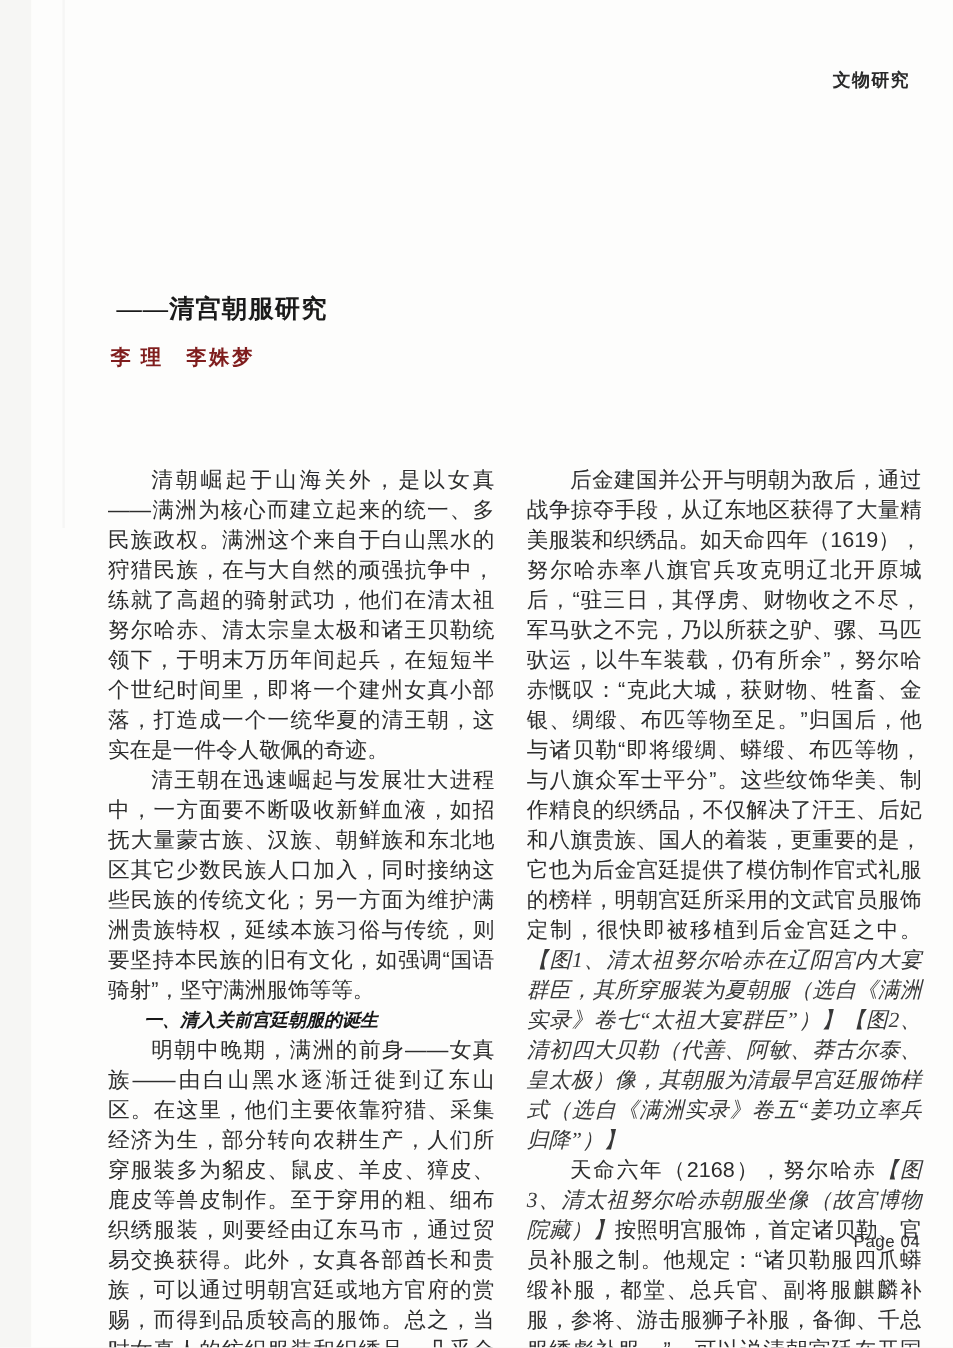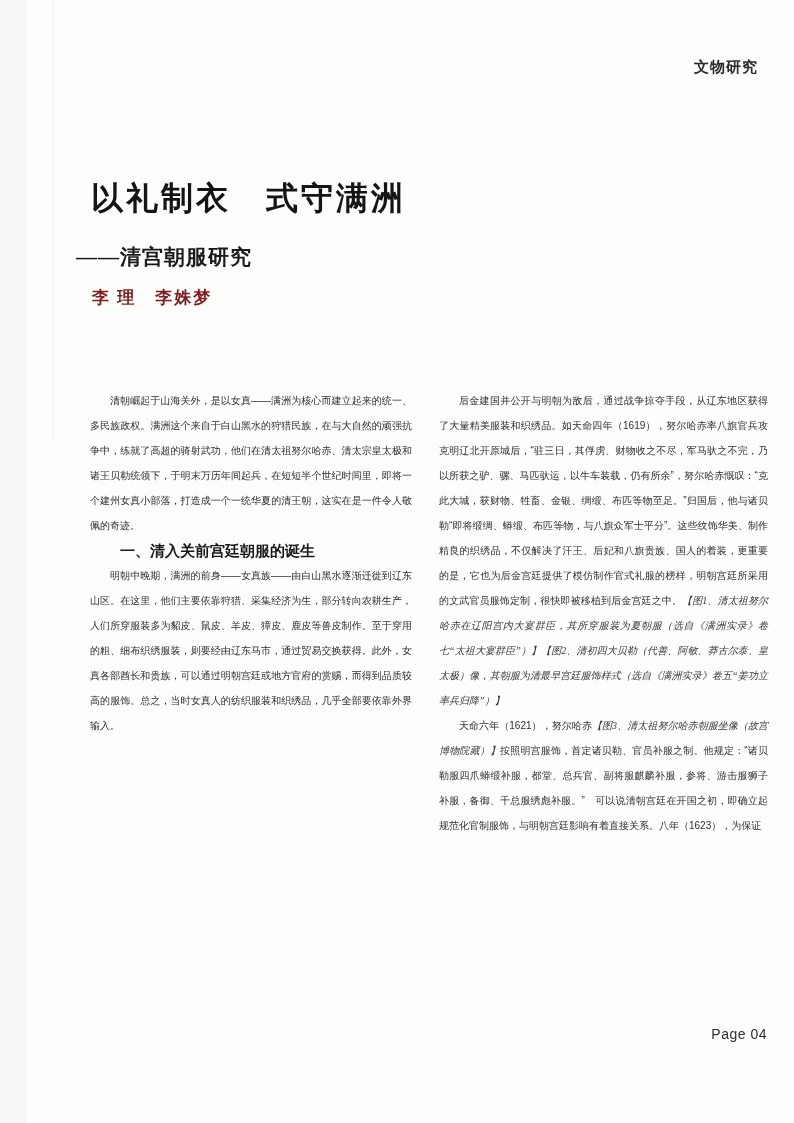--- a/index.html
+++ b/index.html
@@ -21,44 +21,44 @@
     font-size: 15px; font-weight: bold; color: #2a2a2a;
     letter-spacing: 1px;
   }
   .title {
     position: absolute; left: 65px; top: 156px;
     font-family: "Liberation Serif", serif;
     font-size: 32px; font-weight: bold; color: #141414;
     letter-spacing: 3px; white-space: nowrap;
   }
   .subtitle {
-    position: absolute; left: 50px; top: 226px;
+    position: absolute; left: 71px; top: 226px;
     font-family: "Liberation Serif", serif;
     font-size: 21px; font-weight: bold; color: #1a1a1a;
     letter-spacing: 1px;
   }
   .authors {
     position: absolute; left: 66px; top: 286px;
     font-family: "Liberation Serif", serif;
     font-size: 17px; font-weight: bold; color: #7f1d1d;
     letter-spacing: 2px;
   }
   .columns {
     position: absolute; left: 64px; top: 388px; width: 678px;
     display: flex; gap: 27px;
   }
   .col { flex: 0 0 auto; }
   .col-left  { width: 322px; }
   .col-right { width: 329px; }
   .col p {
     margin: 0; text-indent: 2em; text-align: justify;
-    font-size: 10px; line-height: 25px; color: #2d2d2d;
+    font-size: 18px; line-height: 25px; color: #2d2d2d;
   }
   .col p.heading {
-    font-weight: bold; color: #181818; font-size: 15px;
+    font-weight: bold; color: #181818; font-size: 15px; font-style: italic;
   }
   .cite {
     font-family: "Liberation Serif", serif;
     font-style: italic; color: #383838;
   }
   .page-number {
     position: absolute; top: 1026px; right: 53px;
     font-size: 14px; color: #2e2e2e; letter-spacing: 0.5px;
   }
   .artifact-left-line {
@@ -75,33 +75,33 @@
   }
 </style>
 </head>
 <body>
 
 <div class="sheet">
   <div class="artifact-left-line"></div>
 
   <div class="journal-header">文物研究</div>
 
-  <h1 class="title">以礼制衣　式守满洲</h1>
   <h2 class="subtitle">——清宫朝服研究</h2>
   <div class="authors">李 理　李姝梦</div>
 
   <div class="columns">
     <div class="col col-left">
         <p><span>清朝崛起于山海关外，是以女真——满洲为核心而建立起来的统一、多民族政权。满洲这个来自于白山黑水的狩猎民族，在与大自然的顽强抗争中，练就了高超的骑射武功，他们在清太祖努尔哈赤、清太宗皇太极和诸王贝勒统领下，于明末万历年间起兵，在短短半个世纪时间里，即将一个建州女真小部落，打造成一个一统华夏的清王朝，这实在是一件令人敬佩的奇迹。</span></p>
+        <p><span>清王朝在迅速崛起与发展壮大进程中，一方面要不断吸收新鲜血液，如招抚大量蒙古族、汉族、朝鲜族和东北地区其它少数民族人口加入，同时接纳这些民族的传统文化；另一方面为维护满洲贵族特权，延续本族习俗与传统，则要坚持本民族的旧有文化，如强调“国语骑射”，坚守满洲服饰等等。</span></p>
         <p class="heading"><span>一、清入关前宫廷朝服的诞生</span></p>
         <p><span>明朝中晚期，满洲的前身——女真族——由白山黑水逐渐迁徙到辽东山区。在这里，他们主要依靠狩猎、采集经济为生，部分转向农耕生产，人们所穿服装多为貂皮、鼠皮、羊皮、獐皮、鹿皮等兽皮制作。至于穿用的粗、细布织绣服装，则要经由辽东马市，通过贸易交换获得。此外，女真各部酋长和贵族，可以通过明朝宫廷或地方官府的赏赐，而得到品质较高的服饰。总之，当时女真人的纺织服装和织绣品，几乎全部要依靠外界输入。</span></p>
       </div>
     <div class="col col-right">
         <p><span>后金建国并公开与明朝为敌后，通过战争掠夺手段，从辽东地区获得了大量精美服装和织绣品。如天命四年（1619），努尔哈赤率八旗官兵攻克明辽北开原城后，“驻三日，其俘虏、财物收之不尽，军马驮之不完，乃以所获之驴、骡、马匹驮运，以牛车装载，仍有所余”，努尔哈赤慨叹：“克此大城，获财物、牲畜、金银、绸缎、布匹等物至足。”归国后，他与诸贝勒“即将缎绸、蟒缎、布匹等物，与八旗众军士平分”。这些纹饰华美、制作精良的织绣品，不仅解决了汗王、后妃和八旗贵族、国人的着装，更重要的是，它也为后金宫廷提供了模仿制作官式礼服的榜样，明朝宫廷所采用的文武官员服饰定制，很快即被移植到后金宫廷之中。</span><span class="cite">【图1、清太祖努尔哈赤在辽阳宫内大宴群臣，其所穿服装为夏朝服（选自《满洲实录》卷七“太祖大宴群臣”）】</span><span class="cite">【图2、清初四大贝勒（代善、阿敏、莽古尔泰、皇太极）像，其朝服为清最早宫廷服饰样式（选自《满洲实录》卷五“姜功立率兵归降”）】</span></p>
-        <p><span>天命六年（1621），努尔哈赤</span><span class="cite">【图3、清太祖努尔哈赤朝服坐像（故宫博物院藏）】</span><span>按照明宫服饰，首定诸贝勒、官员补服之制。他规定：“诸贝勒服四爪蟒缎补服，都堂、总兵官、副将服麒麟补服，参将、游击服狮子补服，备御、千总服绣彪补服。”　可以说清朝宫廷在开国之初，即确立起规范化官制服饰，与明朝宫廷影响有着直接关系。八年（1623），为保证</span></p>
+        <p><span>天命六年（2168），努尔哈赤</span><span class="cite">【图3、清太祖努尔哈赤朝服坐像（故宫博物院藏）】</span><span>按照明宫服饰，首定诸贝勒、官员补服之制。他规定：“诸贝勒服四爪蟒缎补服，都堂、总兵官、副将服麒麟补服，参将、游击服狮子补服，备御、千总服绣彪补服。”　可以说清朝宫廷在开国之初，即确立起规范化官制服饰，与明朝宫廷影响有着直接关系。八年（1623），为保证</span></p>
       </div>
   </div>
 
   <div class="page-number">Page 04</div>
 
   <div class="artifact-right-line"></div>
   <div class="artifact-right-strip"></div>
 </div>
 
 </body></html>

